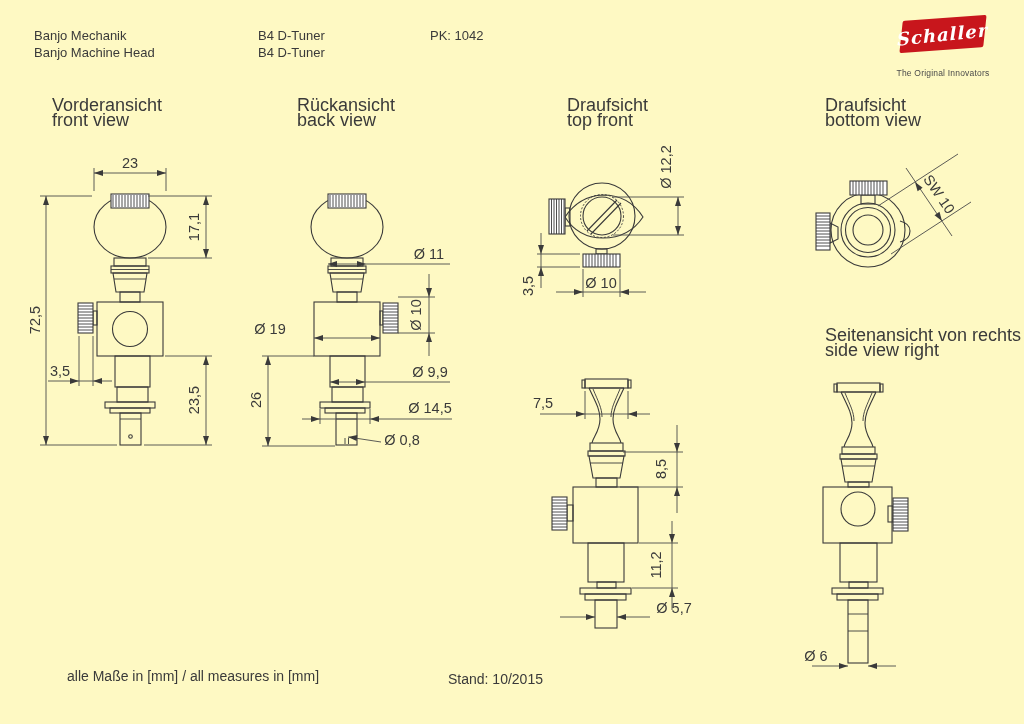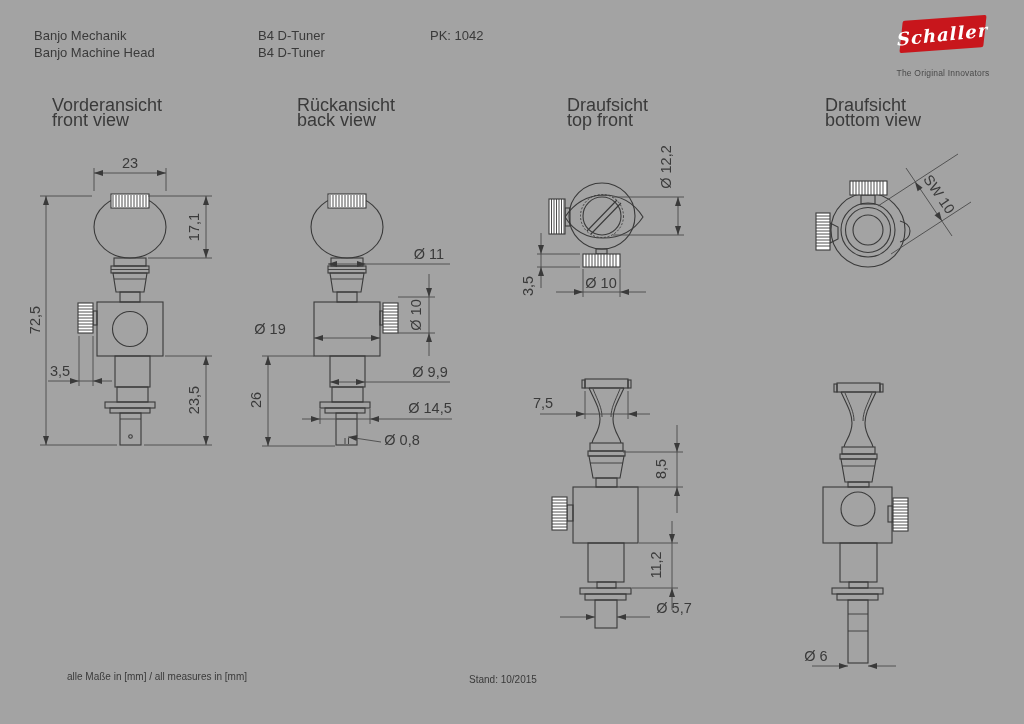--- a/index.html
+++ b/index.html
@@ -1,20 +1,20 @@
 <!DOCTYPE html>
 <html><head>
 <meta charset="utf-8">
 <style>
   html,body{margin:0;padding:0;background:#e8e8e8;}
-  .sheet{position:relative;width:1024px;height:724px;background:#a3a3a3;overflow:hidden;
+  .sheet{position:relative;width:1024px;height:724px;background:#fef9c3;overflow:hidden;
          font-family:"Liberation Sans",sans-serif;color:#3a3a3a;}
   .txt{position:absolute;font-size:13px;line-height:17px;white-space:nowrap;}
   .label{position:absolute;font-size:18px;line-height:15px;white-space:nowrap;}
-  .small{font-size:10px;}
+  .small{font-size:14px;}
   .logo{position:absolute;left:893px;top:18px;width:100px;text-align:center;}
   .logo-flag{width:84px;height:32px;margin:0 auto;background:#c8161c;
              transform:rotate(-4deg) skewX(-10deg);border-radius:2px;
              display:flex;align-items:center;justify-content:center;}
   .logo-script{font-family:"DejaVu Serif",serif;font-style:italic;font-weight:bold;
                color:#ffffff;font-size:18px;letter-spacing:1px;transform:skewX(6deg) rotate(-2deg);}
   .logo-tagline{margin-top:18px;font-size:8.5px;color:#4a4a4a;letter-spacing:0.2px;white-space:nowrap;}
   svg{position:absolute;left:0;top:0;}
   svg .obj{stroke:#3a3a3a;stroke-width:1.1;fill:none;}
   svg .wfill{fill:#ffffff;}
@@ -54,23 +54,27 @@
     <div>back view</div>
   </div>
   <div class="label" style="left:567px;top:98px">
     <div>Draufsicht</div>
     <div>top front</div>
   </div>
   <div class="label" style="left:825px;top:98px">
     <div>Draufsicht</div>
     <div>bottom view</div>
   </div>
+  <div class="label" style="left:825px;top:328px">
+    <div>Seitenansicht von rechts</div>
+    <div>side view right</div>
+  </div>
 
   <div class="txt small" style="left:67px;top:668px">alle Maße in [mm] / all measures in [mm]</div>
-  <div class="txt small" style="left:469px;top:671px">Stand: 10/2015</div>
+  <div class="txt small" style="left:448px;top:671px">Stand: 10/2015</div>
 
   <svg width="1024" height="724" viewBox="0 0 1024 724">
 
     <g>
       <g class="obj">
         <ellipse cx="130" cy="227" rx="36" ry="31"></ellipse>
         <rect x="111" y="194" width="38" height="14" class="wfill"></rect>
         <path class="thin" d="M113 195 V207 M116 195 V207 M119 195 V207 M122 195 V207 M125 195 V207 M128 195 V207 M131 195 V207 M134 195 V207 M137 195 V207 M140 195 V207 M143 195 V207 M146 195 V207"></path>
         <rect x="114" y="258" width="32" height="8"></rect>
         <rect x="111" y="266" width="38" height="7"></rect>

